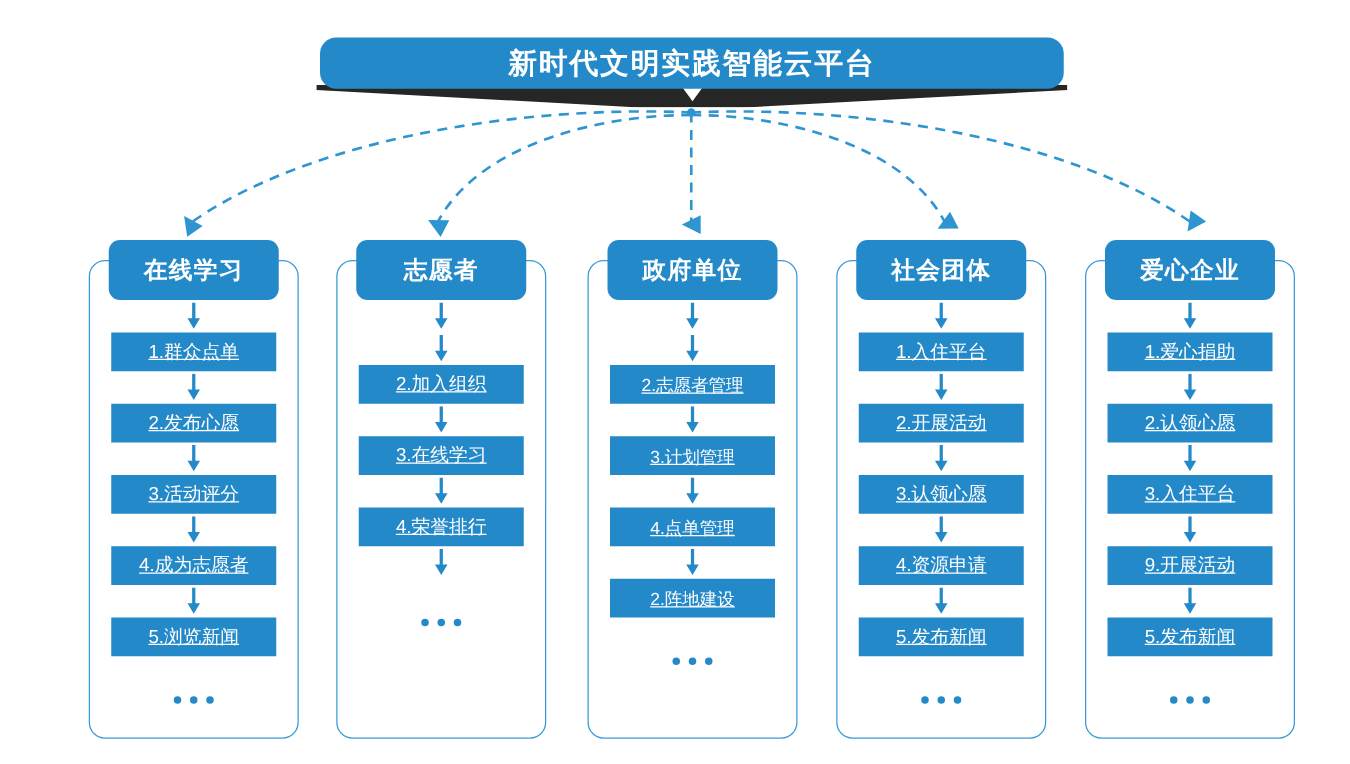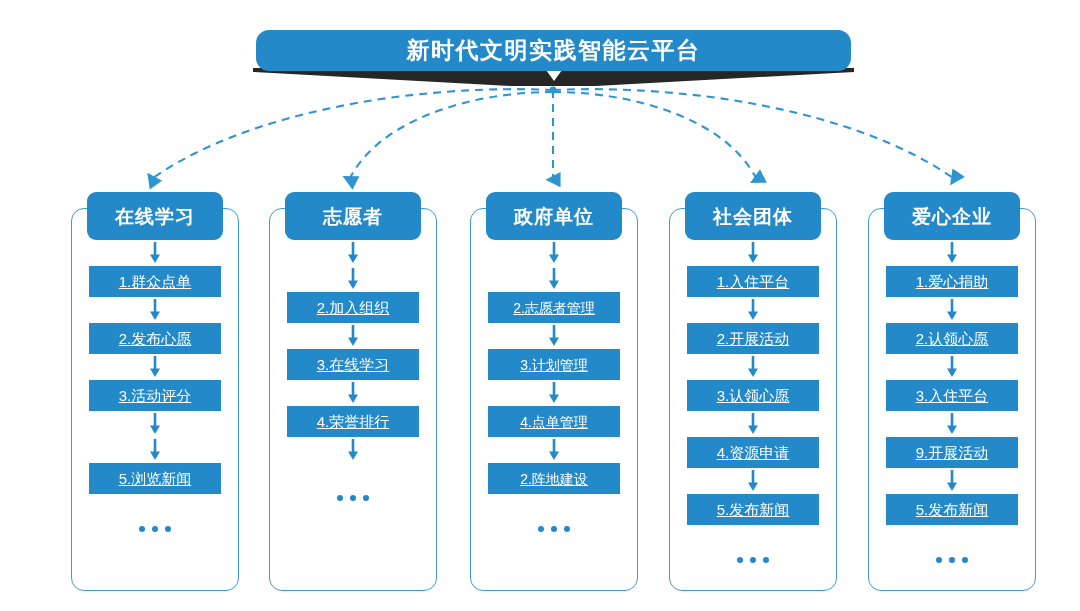--- a/index.html
+++ b/index.html
@@ -244,20 +244,23 @@
           </div>
           <div class="item-box">
             <span class="item-label">3.活动评分</span>
           </div>
           <div class="item-arrow">
             <svg width="12" height="22" viewBox="0 0 12 22" aria-hidden="true">
               <path d="M6 0 L6 14" stroke="#2489C8" stroke-width="2.6" fill="none"></path>
               <path d="M1 12.5 L11 12.5 L6 21 Z" fill="#2489C8"></path>
             </svg>
           </div>
+          <div class="item-box">
+            <span class="item-label">4.成为志愿者</span>
+          </div>
           <div class="item-arrow">
             <svg width="12" height="22" viewBox="0 0 12 22" aria-hidden="true">
               <path d="M6 0 L6 14" stroke="#2489C8" stroke-width="2.6" fill="none"></path>
               <path d="M1 12.5 L11 12.5 L6 21 Z" fill="#2489C8"></path>
             </svg>
           </div>
           <div class="item-box">
             <span class="item-label">5.浏览新闻</span>
           </div>
           <div class="col-ellipsis">

